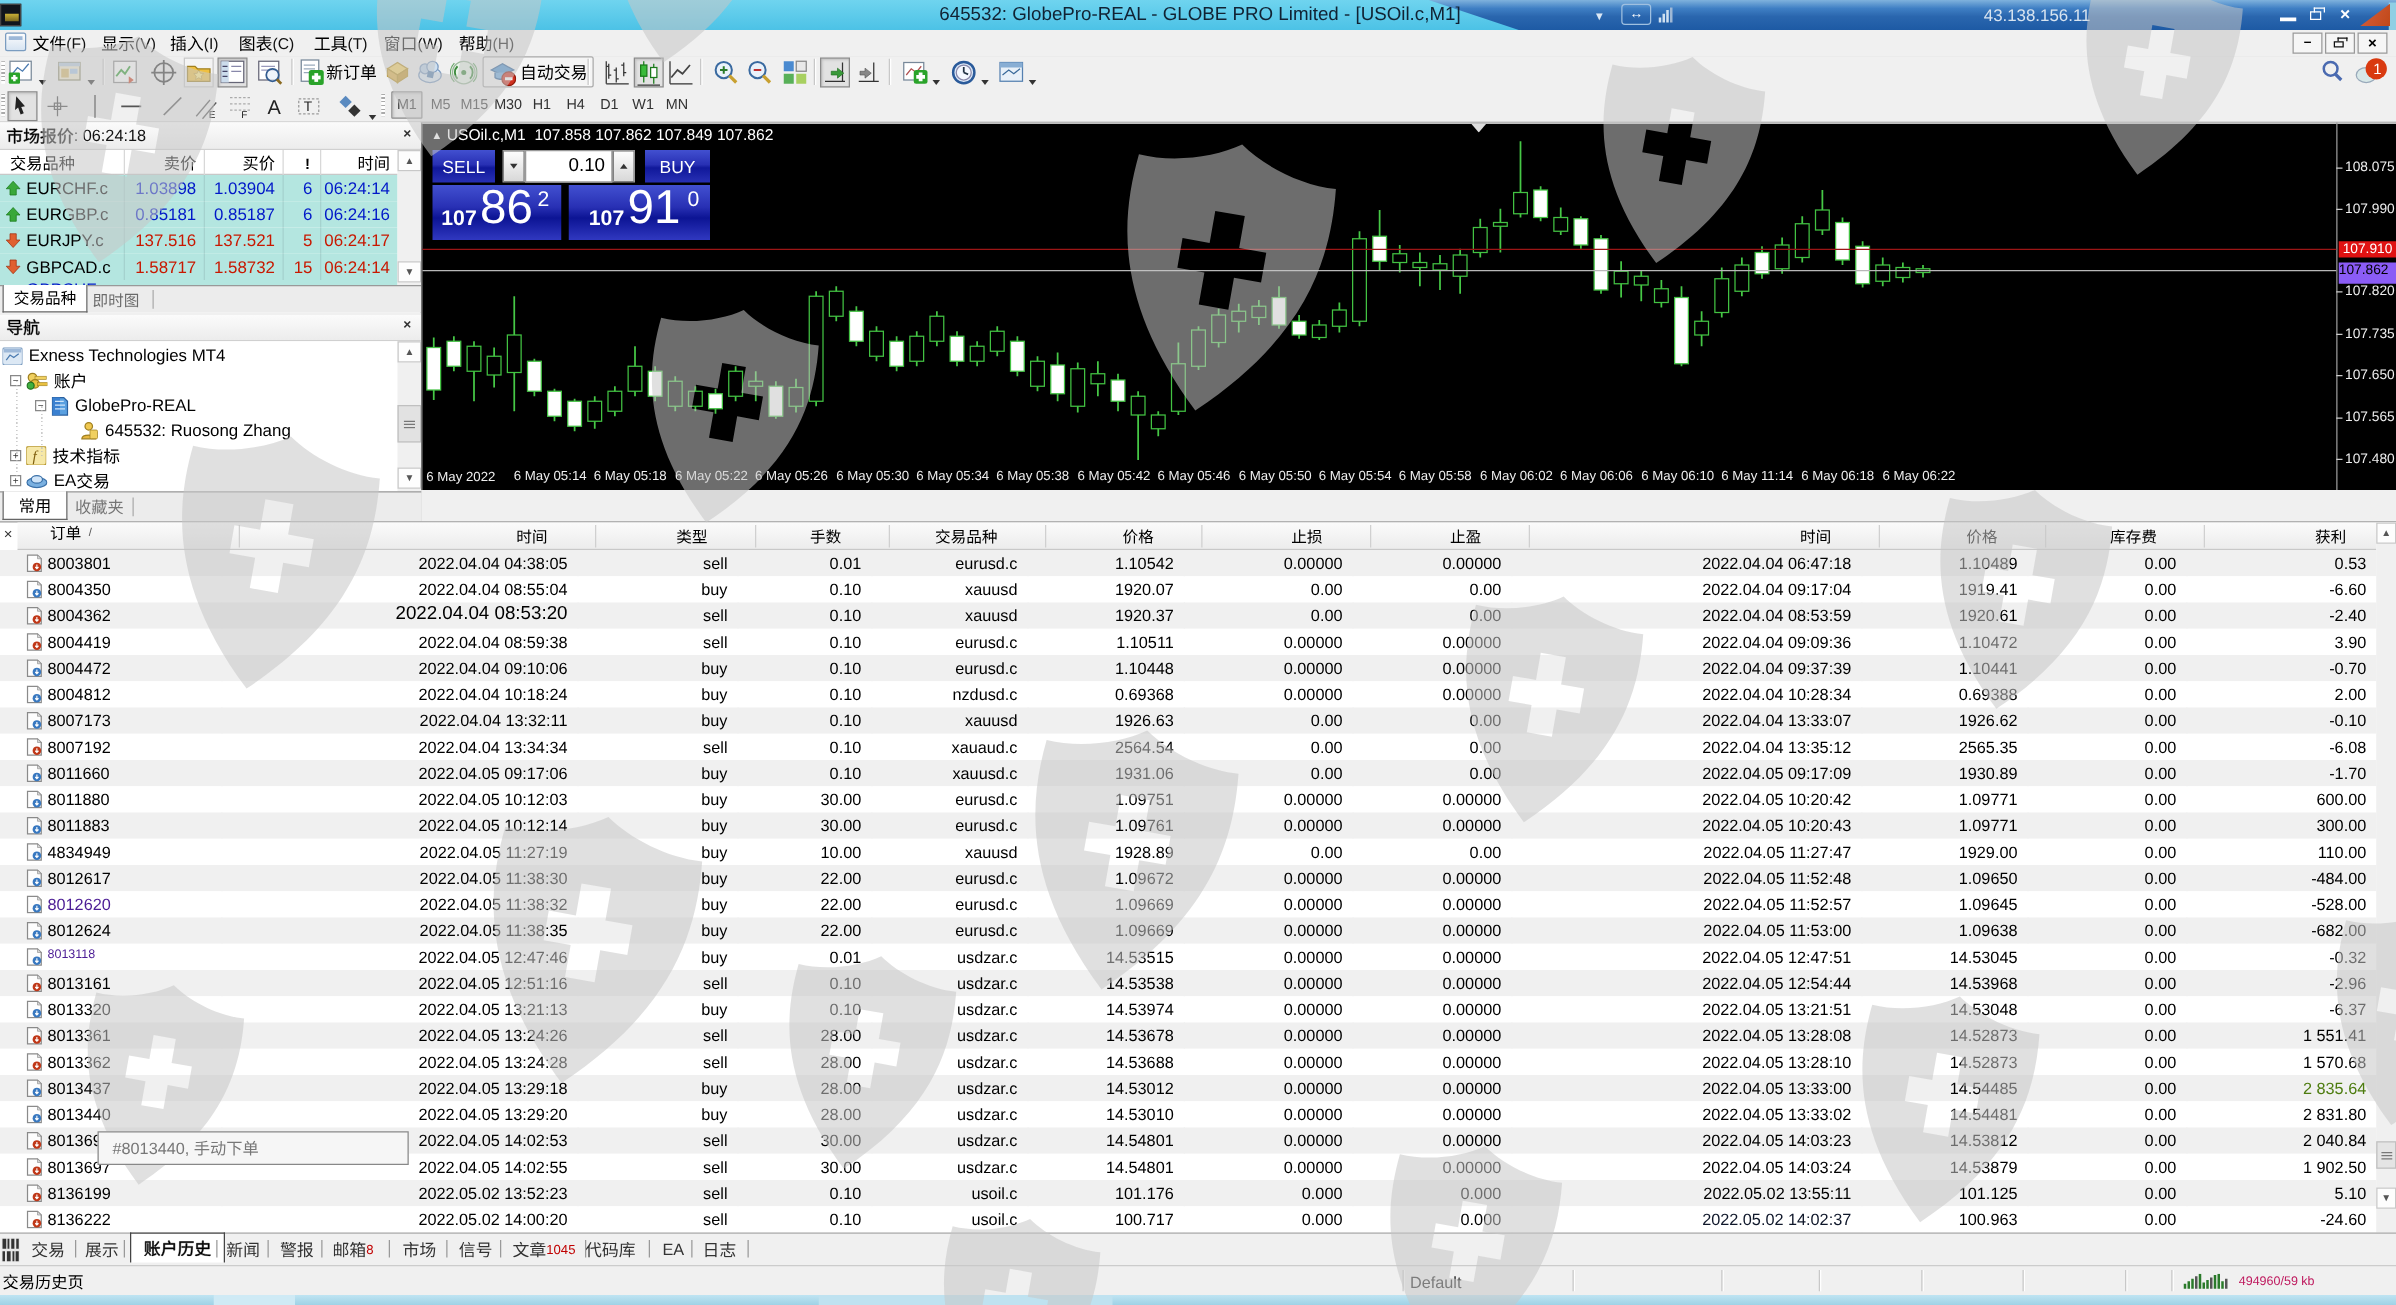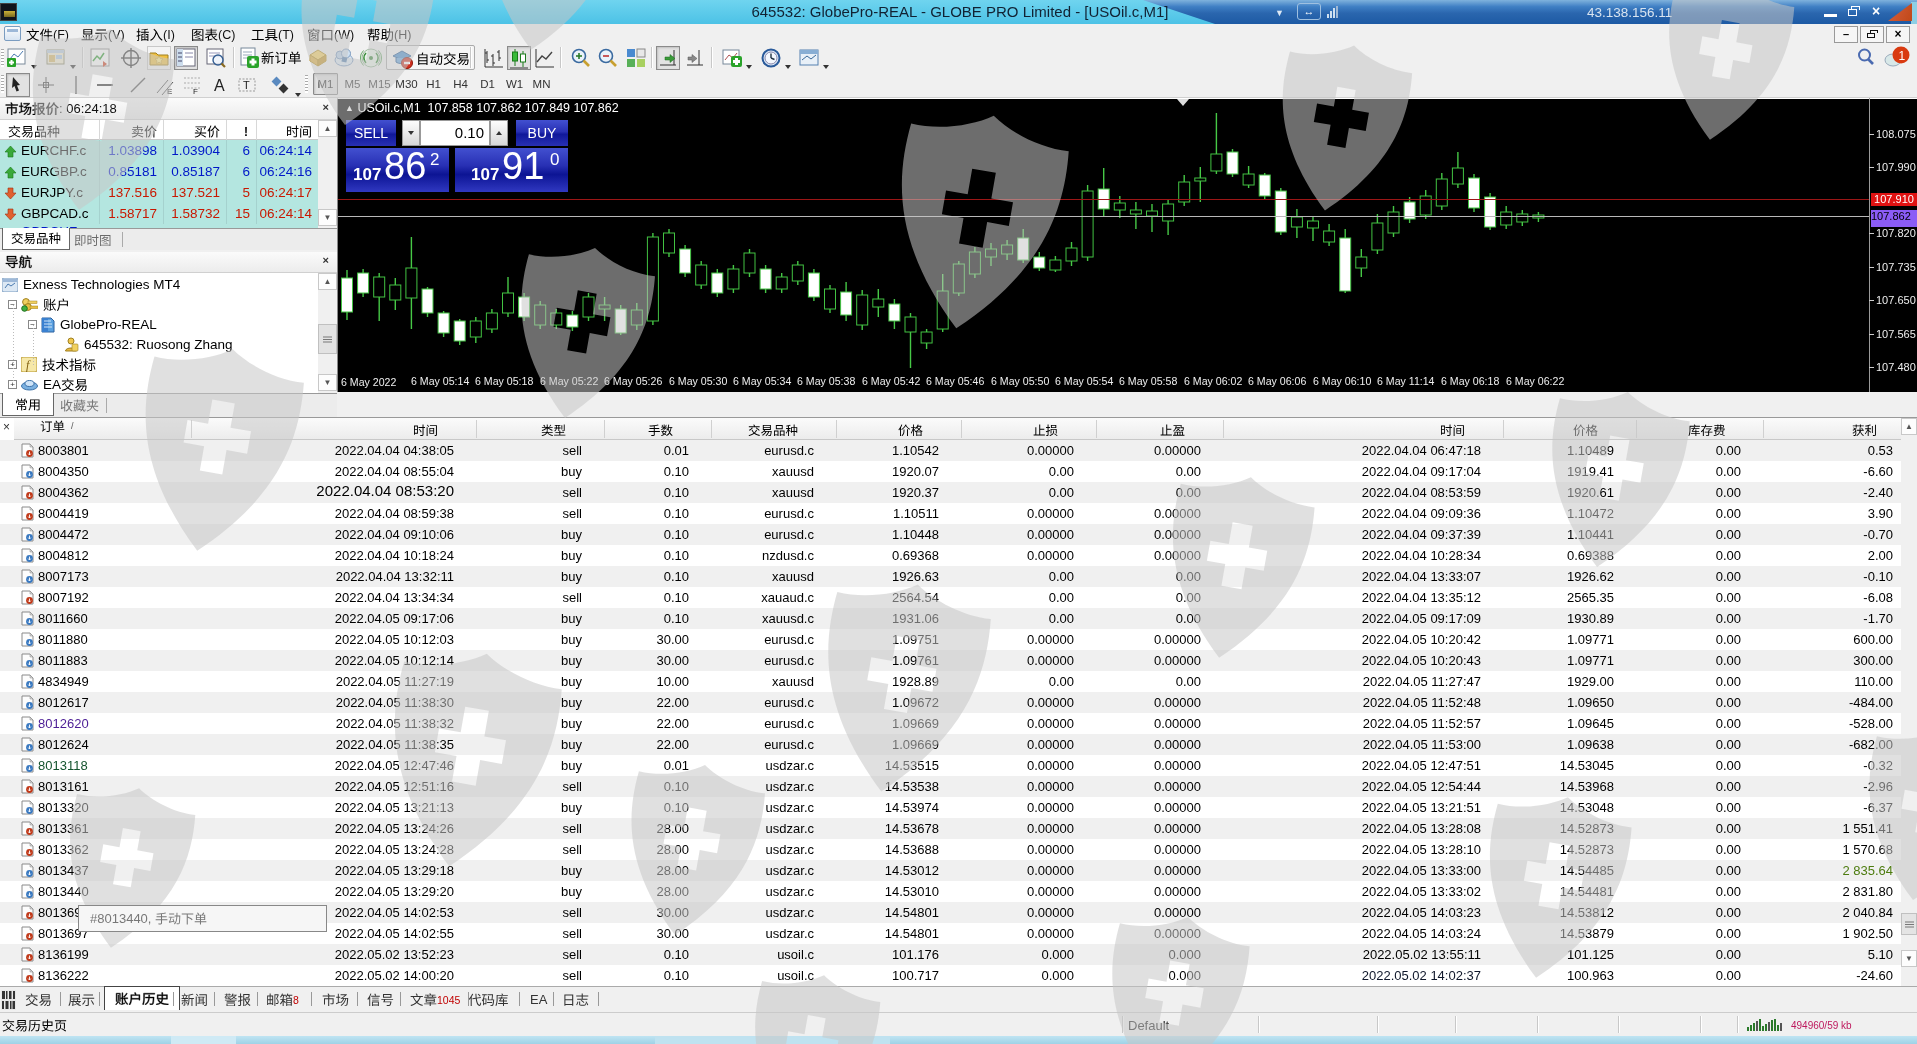--- a/index.html
+++ b/index.html
@@ -1317,21 +1317,21 @@
           <div class="a" style="right:160px;top:3px;font-size:13px;color:#000">0.00</div>
           <div class="a" style="right:8px;top:3px;font-size:13px;color:#000">-682.00</div>
         </div>
         <div class="a" style="left:0;top:315px;width:1901px;height:21px;background:#ffffff">
           <div class="a" style="left:21px;top:3px"><svg width="13" height="15" viewBox="0 0 13 15">
               <path d="M1 1 h8 l3 3 v10 H1z" fill="#fdfdfd" stroke="#8a8a8a"></path>
               <path d="M9 1 l3 3 h-3z" fill="#d8d8d8" stroke="#8a8a8a" stroke-width=".5"></path>
               <circle cx="8.5" cy="10.5" r="3.4" fill="#3878c0"></circle>
               <path d="M8.5 8.6 v3.2 M7.2 10.6 l1.3 1.4 1.3-1.4" stroke="#fff" stroke-width=".9" fill="none"></path>
             </svg></div>
-          <div class="a" style="left:38px;top:3px;font-size:13px;color:#14532d">8013118</div>
+          <div class="a" style="left:38px;top:3px;font-size:10px;color:#4c1d95">8013118</div>
           <div class="a" style="right:1447px;top:3px;font-size:13px;color:#000">2022.04.05 12:47:46</div>
           <div class="a" style="right:1319px;top:3px;font-size:13px;color:#000">buy</div>
           <div class="a" style="right:1212px;top:3px;font-size:13px;color:#000">0.01</div>
           <div class="a" style="right:1087px;top:3px;font-size:13px;color:#000">usdzar.c</div>
           <div class="a" style="right:962px;top:3px;font-size:13px;color:#000">14.53515</div>
           <div class="a" style="right:827px;top:3px;font-size:13px;color:#000">0.00000</div>
           <div class="a" style="right:700px;top:3px;font-size:13px;color:#000">0.00000</div>
           <div class="a" style="right:420px;top:3px;font-size:13px;color:#000">2022.04.05 12:47:51</div>
           <div class="a" style="right:287px;top:3px;font-size:13px;color:#000">14.53045</div>
           <div class="a" style="right:160px;top:3px;font-size:13px;color:#000">0.00</div>

